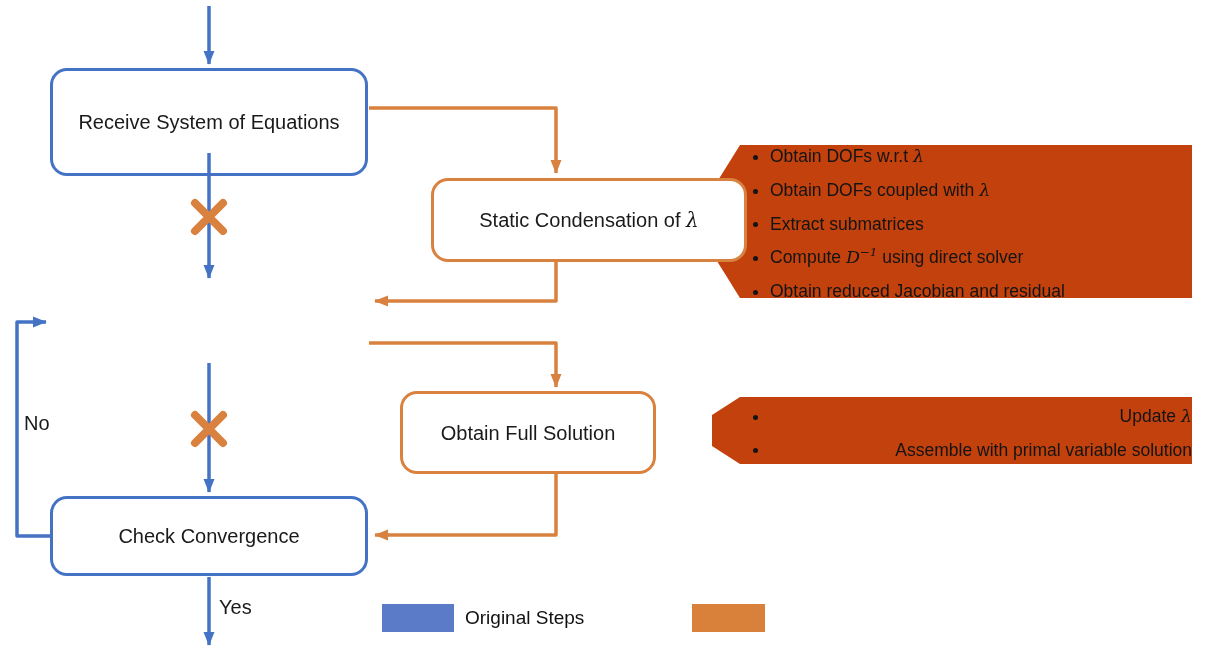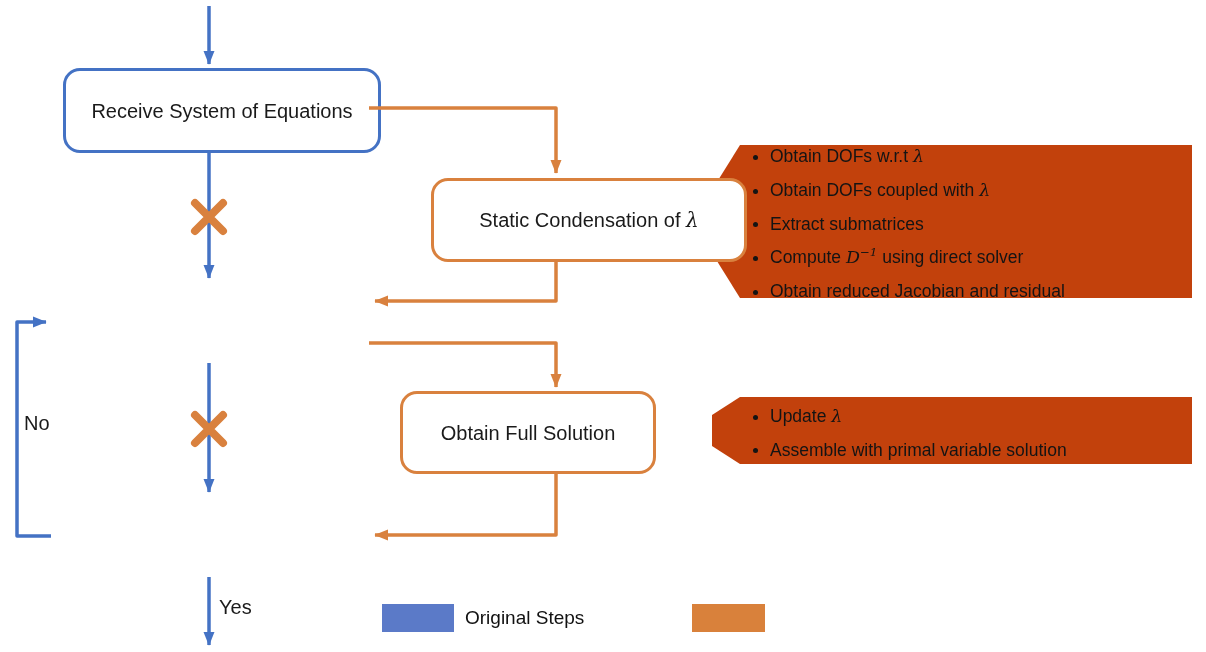--- a/index.html
+++ b/index.html
@@ -17,21 +17,21 @@
   .node.blue{border:3.5px solid #4472C4;}
   .node.orange{border:3.5px solid #D9813E;}
   .math{font-style:italic;font-family:"DejaVu Serif",serif;}
   sup.math-sup{font-style:italic;font-family:"DejaVu Serif",serif;font-size:0.68em;}
   
   .callout{
     position:absolute;background:#c2410c;z-index:1;display:flex;flex-direction:column;
     justify-content:center;box-sizing:border-box;
   }
   .callout.c1{clip-path:polygon(28px 0,100% 0,100% 100%,28px 100%,0 calc(100% - 45px),0 45px);}
-  .callout.c2{clip-path:polygon(28px 0,100% 0,100% 100%,28px 100%,0 calc(100% - 18px),0 18px);}
+  .callout.c2{clip-path:polygon(28px 0,100% 0,100% 100%,28px 100%,0 calc(100% - 18px),0 18px);text-align:right;}
   .callout ul{margin:0;padding-left:58px;list-style:disc;}
   .callout li{font-size:17.5px;line-height:29px;color:#141414;}
   
   .edge-label{position:absolute;font-size:20px;color:#1a1a1a;z-index:4;}
   
   .legend-swatch{position:absolute;z-index:2;}
   .legend-label{position:absolute;font-size:19px;color:#111;z-index:2;}
   
   svg.connectors{position:absolute;left:0;top:0;z-index:3;pointer-events:none;}
 </style>
@@ -50,33 +50,36 @@
     </ul>
   </div>
 
   <div class="callout c2" style="left:712px;top:397px;width:480px;height:67px;">
     <ul>
       <li><span>Update </span><span class="math">λ</span><sup class="math-sup"></sup><span></span></li>
       <li><span>Assemble with primal variable solution</span><span class="math"></span><sup class="math-sup"></sup><span></span></li>
     </ul>
   </div>
 
-  <div class="node blue" style="left:50px;top:68px;width:318px;height:85px;margin-left:13px;">
+  <div class="node blue" style="left:50px;top:68px;width:318px;height:108px;">
     <span>Receive System of Equations</span>
   </div>
 
   <div class="node orange" style="left:400px;top:178px;width:316px;height:84px;margin-left:31px;">
     <span><span>Static Condensation of </span><span class="math">λ</span></span>
   </div>
 
 
   <div class="node orange" style="left:400px;top:391px;width:256px;height:83px;">
     <span>Obtain Full Solution</span>
   </div>
 
+  <div class="node blue" style="left:50px;top:496px;width:318px;height:80px;">
+    <span>Check Convergence</span>
+  </div>
 
   <svg class="connectors" width="1206" height="652" viewBox="0 0 1206 652">
     <defs>
       <marker id="arrBlue" viewBox="0 0 10 8" refX="9.5" refY="4" markerWidth="4" markerHeight="3.4" orient="auto">
         <path d="M0,0 L10,4 L0,8 Z" fill="#4472C4"></path>
       </marker>
       <marker id="arrOrange" viewBox="0 0 10 8" refX="9.5" refY="4" markerWidth="4" markerHeight="3.4" orient="auto">
         <path d="M0,0 L10,4 L0,8 Z" fill="#D9813E"></path>
       </marker>
     </defs>

